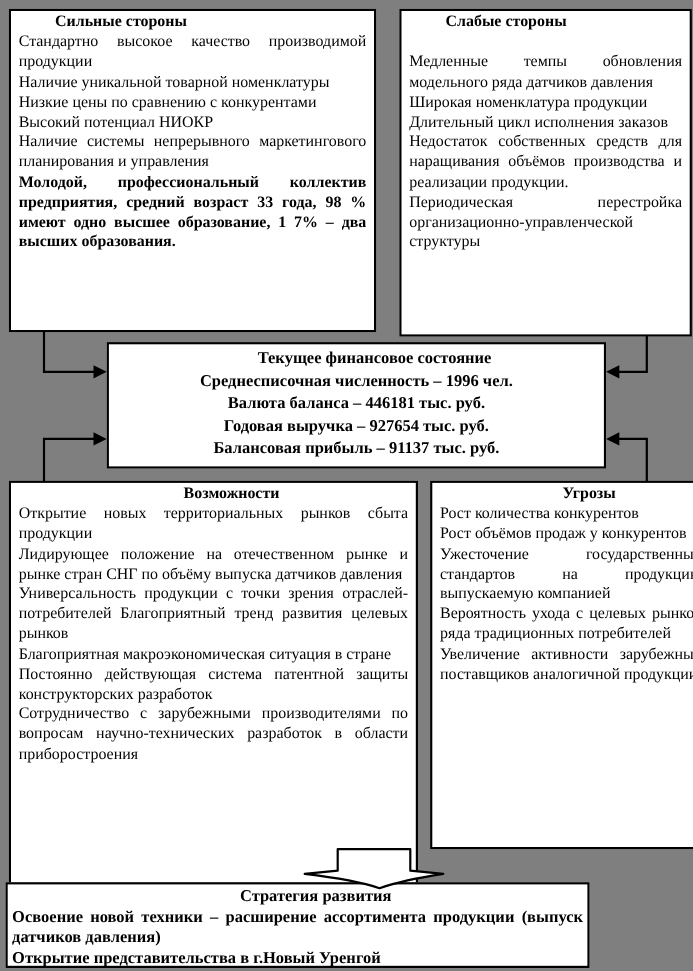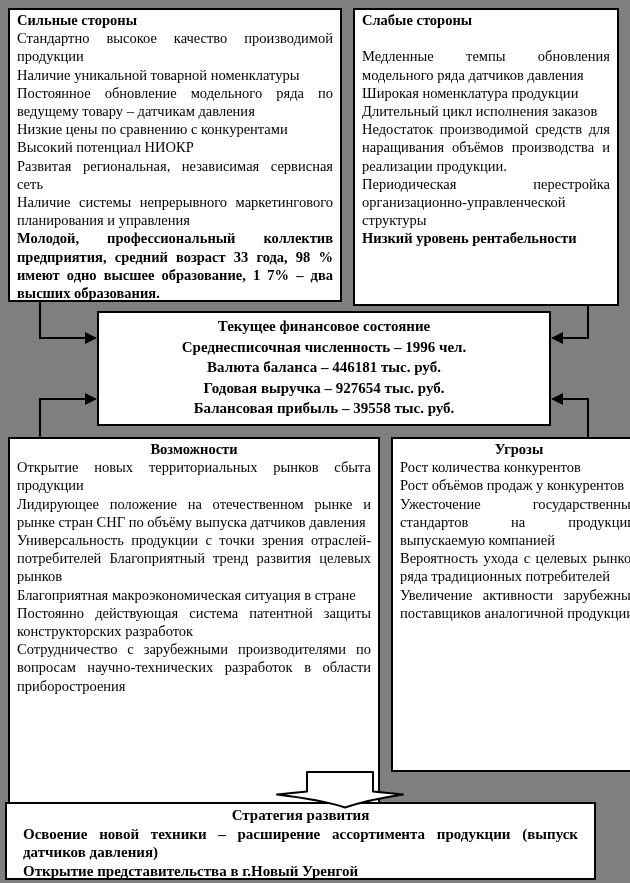--- a/index.html
+++ b/index.html
@@ -14,71 +14,68 @@
   .box{
     position:absolute;
     background:#ffffff;
     border:2px solid #000;
     box-sizing:border-box;
     padding:1px 7px 2px 7px;
     font-size:14.5px;
     line-height:18.2px;
   }
   .box p{margin:0;text-align:justify;}
-  .box .title{font-weight:bold;text-align:left;}
+  .box .title{font-weight:bold;text-align:left;margin-left:33px;}
   .box .title.center{text-align:center;}
   .box .bold{font-weight:bold;}
   .box .spacer{height:18.2px;}
   #strengths   {left:8px;  top:8px;   width:334px; height:294px;}
-  #weaknesses  {left:353px;top:8px;   width:266px; height:298px;}
+  #weaknesses  {left:363px;top:8px;   width:266px; height:298px;}
   #financial   {left:97px; top:311px; width:454px; height:115px; font-size:15px; line-height:20.5px; padding:3px 12px;}
   #financial p{font-weight:bold;text-align:center;}
   #opportunities{left:8px; top:437px; width:372px; height:390px;}
   #threats     {left:391px;top:437px; width:256px; height:335px;}
-  #strategy    {left:5px;  top:802px; width:591px; height:78px; font-size:15px; line-height:18.5px; padding:2px 16px;}
+  #strategy    {left:5px;  top:802px; width:531px; height:78px; font-size:15px; line-height:18.5px; padding:2px 4px;}
   #strategy p{font-weight:bold;}
   #connector-layer{
     position:absolute;left:0;top:0;width:630px;height:883px;
     pointer-events:none;
   }
 </style>
 </head>
 <body>
 
 <div id="page">
 
   <div class="box" id="strengths">
     <p class="title">Сильные стороны</p>
     <p>Стандартно высокое качество производимой продукции</p>
     <p>Наличие уникальной товарной номенклатуры</p>
-    <p>Постоянное обновление модельного ряда по ведущему товару – датчикам давления</p>
     <p>Низкие цены по сравнению  с конкурентами</p>
     <p>Высокий потенциал  НИОКР</p>
-    <p>Развитая региональная, независимая сервисная сеть</p>
     <p>Наличие системы непрерывного маркетингового планирования и управления</p>
     <p class="bold">Молодой, профессиональный коллектив предприятия, средний возраст 33 года, 98 % имеют одно высшее образование, 1 7% – два высших образования.</p>
   </div>
 
   <div class="box" id="weaknesses">
     <p class="title">Слабые стороны</p>
     <div class="spacer"></div>
     <p>Медленные темпы обновления модельного ряда датчиков давления</p>
     <p>Широкая номенклатура продукции</p>
     <p>Длительный цикл исполнения заказов</p>
-    <p>Недостаток производимой средств для наращивания объёмов производства и реализации продукции.</p>
+    <p>Недостаток собственных средств для наращивания объёмов производства и реализации продукции.</p>
     <p>Периодическая перестройка организационно-управленческой структуры</p>
-    <p class="bold">Низкий уровень рентабельности</p>
   </div>
 
   <div class="box" id="financial">
     <p class="title center">Текущее финансовое состояние</p>
     <p>Среднесписочная  численность  – 1996 чел.</p>
     <p>Валюта баланса – 446181  тыс. руб.</p>
     <p>Годовая выручка – 927654  тыс. руб.</p>
-    <p>Балансовая прибыль – 39558  тыс. руб.</p>
+    <p>Балансовая прибыль – 91137  тыс. руб.</p>
   </div>
 
   <div class="box" id="opportunities">
     <p class="title center">Возможности</p>
     <p>Открытие новых территориальных рынков сбыта продукции</p>
     <p>Лидирующее положение на отечественном рынке и рынке стран СНГ по объёму выпуска датчиков давления</p>
     <p>Универсальность продукции с точки зрения отраслей-потребителей Благоприятный тренд развития целевых рынков</p>
     <p>Благоприятная макроэкономическая ситуация в стране</p>
     <p>Постоянно действующая система патентной защиты конструкторских разработок</p>
     <p>Сотрудничество с зарубежными производителями по вопросам научно-технических разработок в области приборостроения</p>

